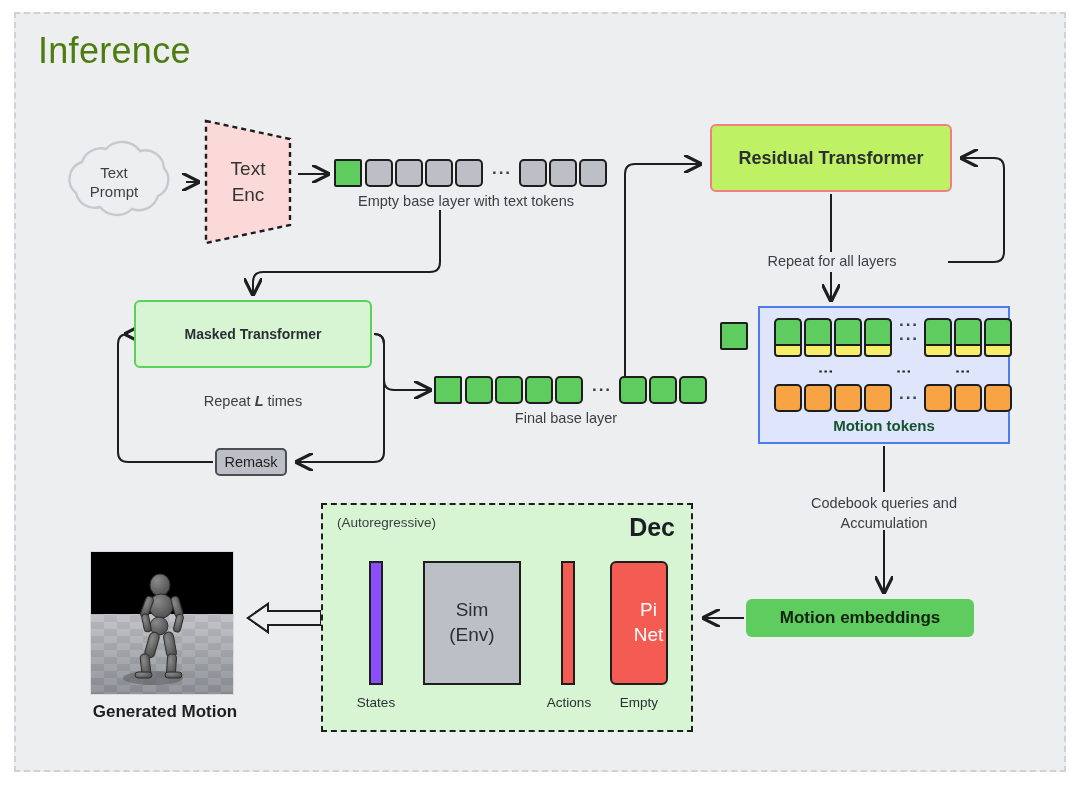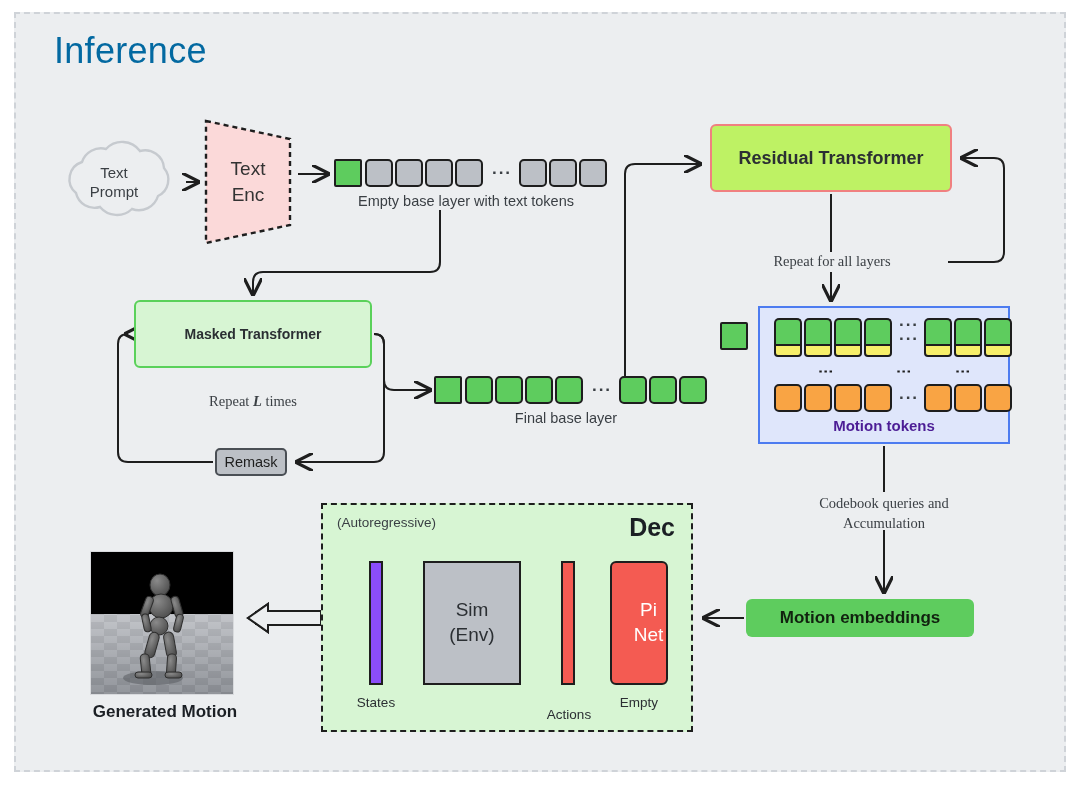--- a/index.html
+++ b/index.html
@@ -12,21 +12,21 @@
   #figure{
     position:absolute;left:14px;top:12px;
     width:1052px;height:760px;
     background:#eceef0;
     border:2px dashed #cfd3d8;
     box-sizing:border-box;
   }
   .abs{position:absolute;}
   #title{
     left:22px;top:16px;
-    font-size:36px;color:#0369a1;letter-spacing:.3px;margin-left:16px;
+    font-size:36px;color:#4d7c0f;letter-spacing:.3px;
   }
   
   #cloud{left:28px;top:122px;width:140px;height:92px;}
   #cloud svg{display:block;}
   .cloud-text{
     position:absolute;left:0;top:0;width:140px;height:92px;
     display:flex;flex-direction:column;align-items:center;justify-content:center;
     font-size:15px;color:#3a3f44;line-height:1.3;
   }
   
@@ -78,21 +78,21 @@
     background:#5ecc5e;border-radius:6px;
     font-size:17px;color:#11220f;
   }
   
   #mtpanel{
     left:742px;top:292px;width:252px;height:138px;
     background:#dfe6fb;border:2px solid #4d7cf0;box-sizing:border-box;
   }
   #mt-caption{
     position:absolute;left:0;bottom:8px;width:100%;
-    text-align:center;font-size:15px;font-weight:bold;color:#4c1d95;
+    text-align:center;font-size:15px;font-weight:bold;color:#14532d;
   }
   .stackcol{display:flex;flex-direction:column;margin-right:2px;}
   .stk-top{
     width:28px;height:26px;border:2px solid #1e1e1e;border-radius:5px 5px 0 0;
     background:#5ecc5e;box-sizing:border-box;border-bottom:none;
   }
   .stk-bot{
     width:28px;height:13px;border:2px solid #1e1e1e;border-radius:0 0 4px 4px;
     background:#f7ef6a;box-sizing:border-box;
   }
@@ -124,21 +124,21 @@
   .sublabel{font-size:13.5px;color:#2b2f33;text-align:center;}
   
   #render{
     left:74px;top:537px;width:144px;height:144px;
     border:1px solid #d8dadd;box-sizing:border-box;overflow:hidden;
   }
   #gen-caption{
     left:56px;top:688px;width:186px;text-align:center;
     font-size:17px;font-weight:bold;color:#1b1f24;
   }
-  .note{font-size:14.5px;color:#3a3f44;text-align:center;line-height:1.35;font-family:Liberation Serif, serif;}
+  .note{font-size:14.5px;color:#3a3f44;text-align:center;line-height:1.35;}
   svg.lay{position:absolute;left:0;top:0;pointer-events:none;}
 </style>
 </head>
 <body>
 
 <div id="figure">
 
   <div class="abs" id="title">Inference</div>
 
   <svg class="lay" width="1052" height="760">
@@ -321,21 +321,21 @@
 
     <div class="abs bar" id="states-bar"></div>
     <div class="abs sublabel" style="left:18px;top:190px;width:70px;">States</div>
 
     <div class="abs bar" id="sim-box">
       <span>Sim</span>
       <span>(Env)</span>
     </div>
 
     <div class="abs bar" id="actions-bar"></div>
-    <div class="abs sublabel" style="left:208px;top:190px;width:76px;margin-top:12px;">Actions</div>
+    <div class="abs sublabel" style="left:208px;top:190px;width:76px;">Actions</div>
 
     <div class="abs" id="pinet">
       <span>Pi</span>
       <span>Net</span>
     </div>
     <div class="abs sublabel" style="left:280px;top:190px;width:72px;">Empty</div>
   </div>
 
   <div class="abs" id="render">
     <svg width="142" height="142" viewBox="0 0 142 142">

